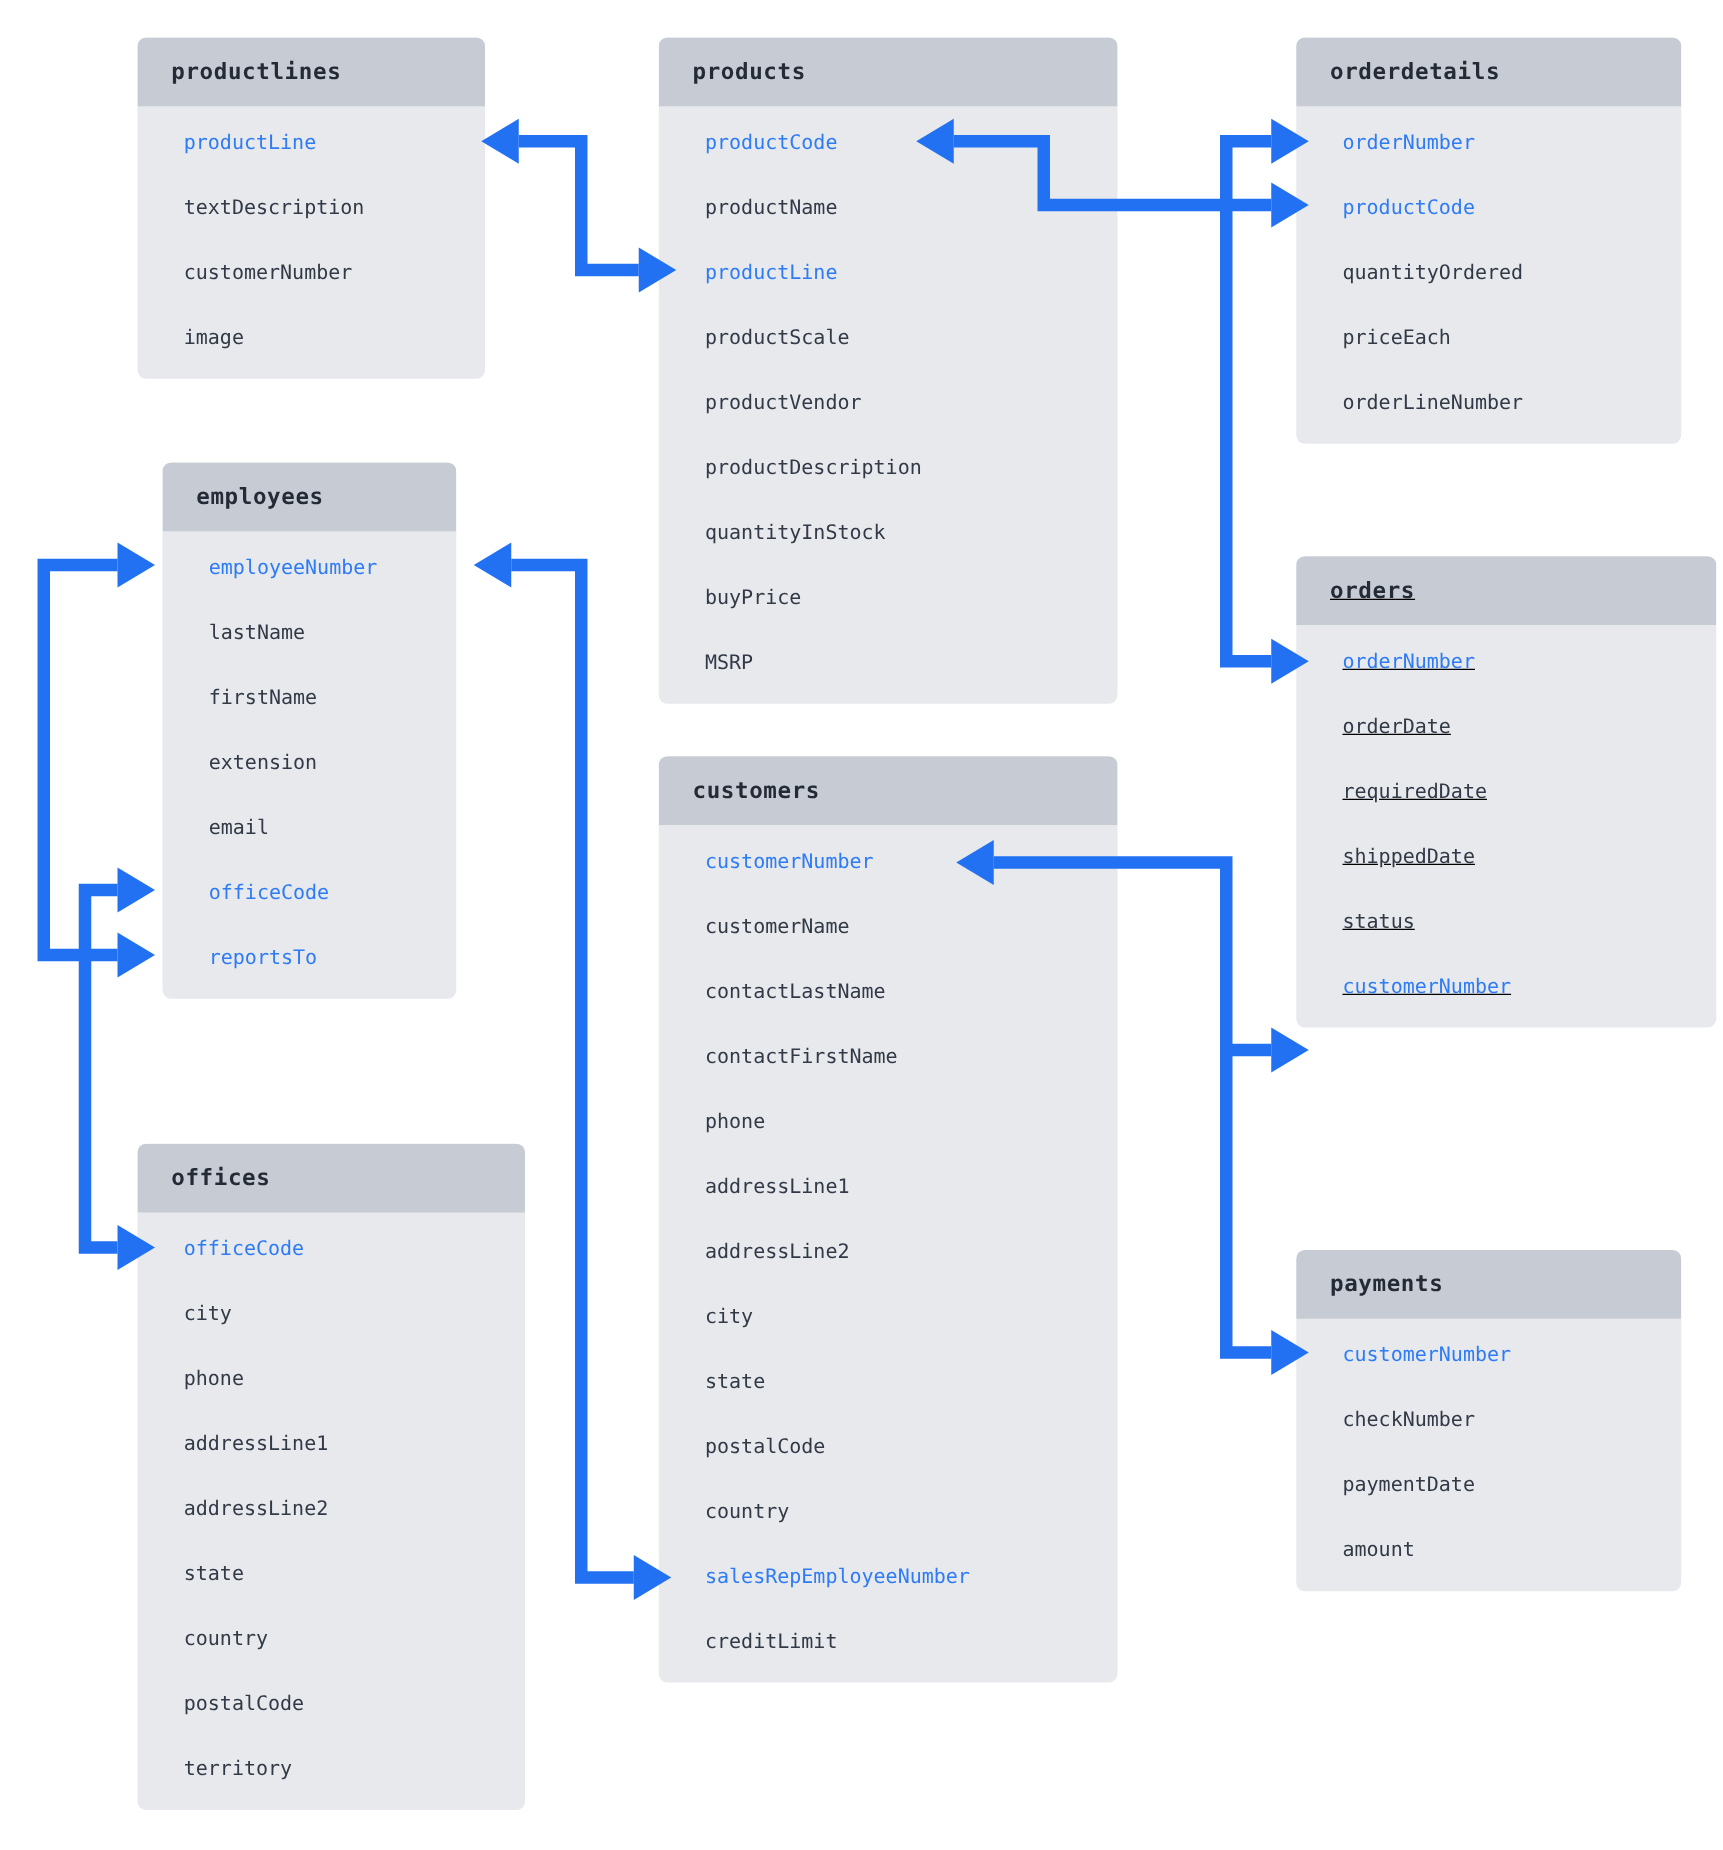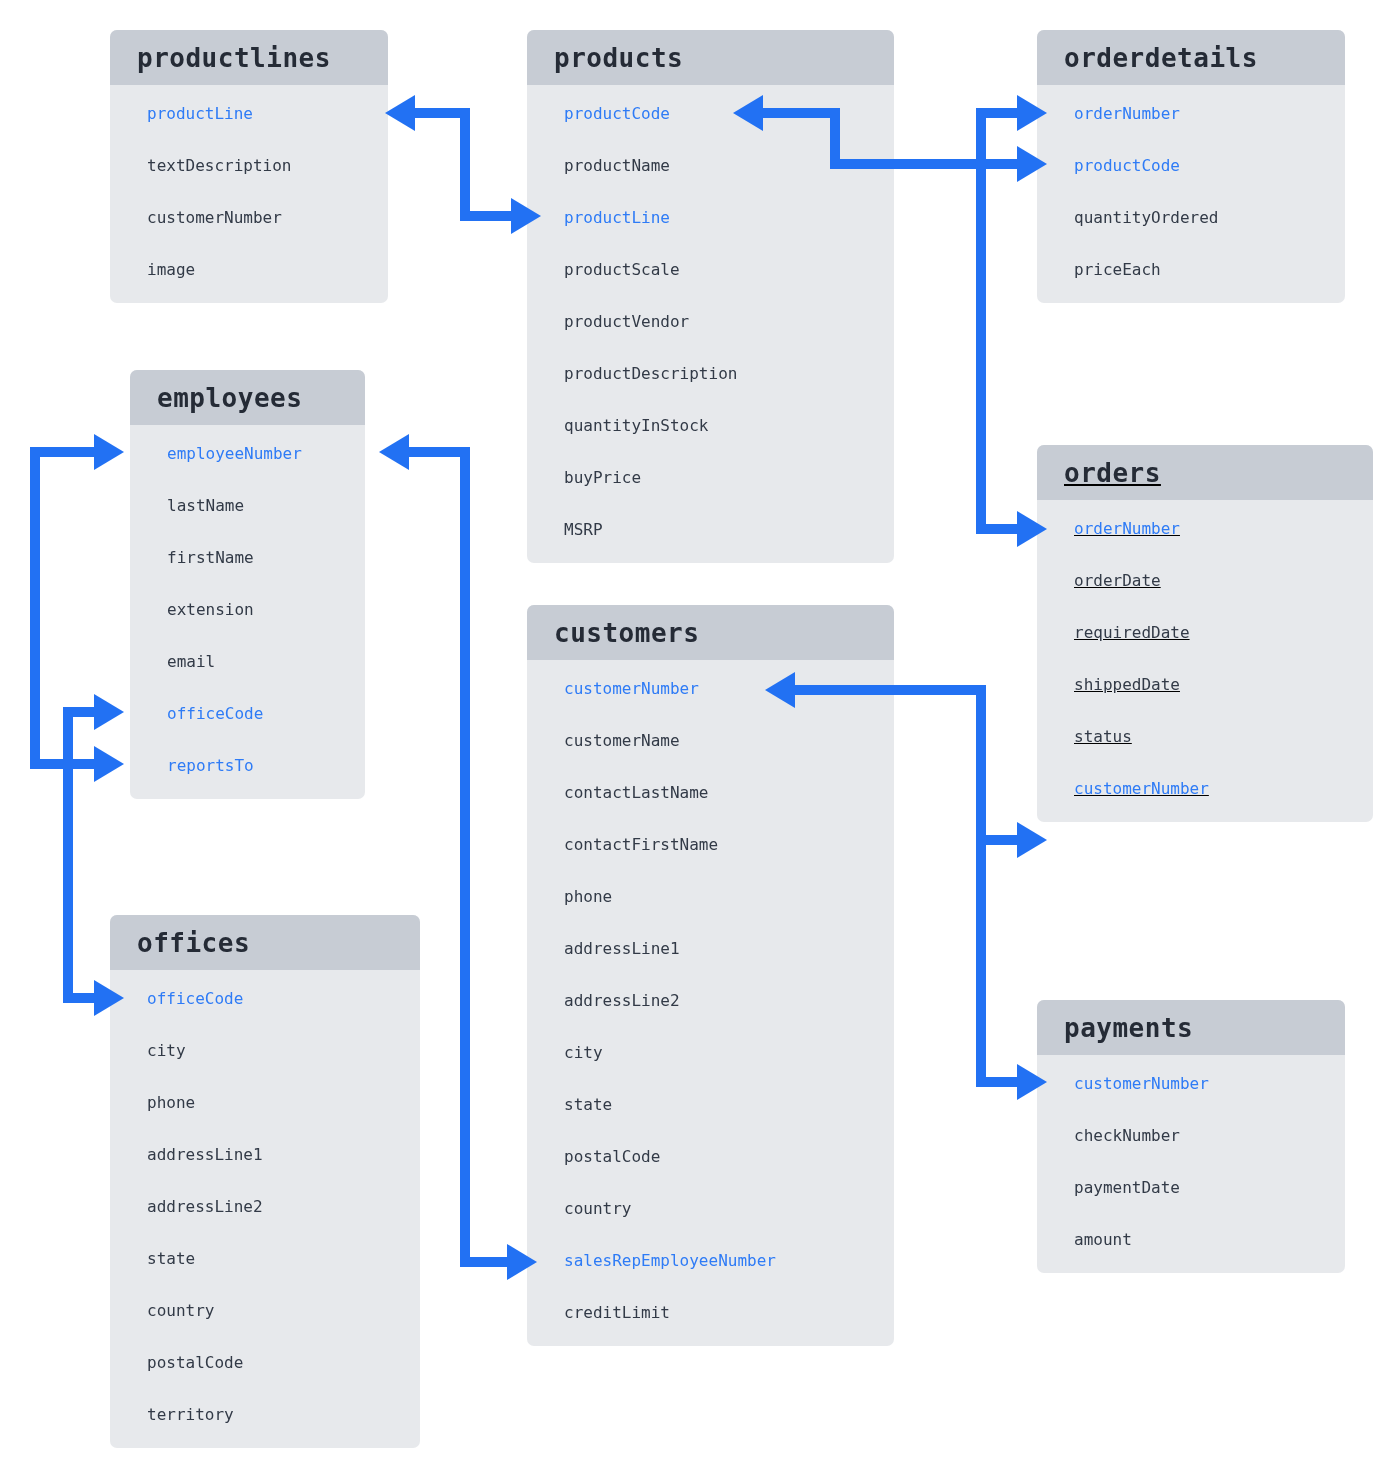--- a/index.html
+++ b/index.html
@@ -10,21 +10,21 @@
     background:var(--body-bg,#e7e9ec);
     border-radius:7px;
     overflow:hidden;
     z-index:1;
   }
   .tbl-header{
     height:55px;
     background:var(--header-bg,#c7ccd4);
     display:flex;align-items:center;
     padding-left:27px;
-    font-size:26px;font-weight:bold;
+    font-size:18px;font-weight:bold;
     color:var(--header-text,#252b36);
     letter-spacing:0.5px;
   }
   .tbl-body{padding:2px 0 8px 0;}
   .field{
     height:52px;
     display:flex;align-items:center;
     padding-left:37px;
     font-size:16px;
     color:var(--text,#323a47);
@@ -61,20 +61,21 @@
           <div class="field">MSRP</div>
         </div>
       </div>
       <div class="tbl" style="left: 1037px; top: 30px; width: 308px;">
         <div class="tbl-header">orderdetails</div>
         <div class="tbl-body">
           <div class="field key">orderNumber</div>
           <div class="field key">productCode</div>
           <div class="field">quantityOrdered</div>
           <div class="field">priceEach</div>
+          <div class="field">orderLineNumber</div>
         </div>
       </div>
       <div class="tbl" style="left: 110px; top: 370px; width: 235px; margin-left: 20px;">
         <div class="tbl-header">employees</div>
         <div class="tbl-body">
           <div class="field key">employeeNumber</div>
           <div class="field">lastName</div>
           <div class="field">firstName</div>
           <div class="field">extension</div>
           <div class="field">email</div>

